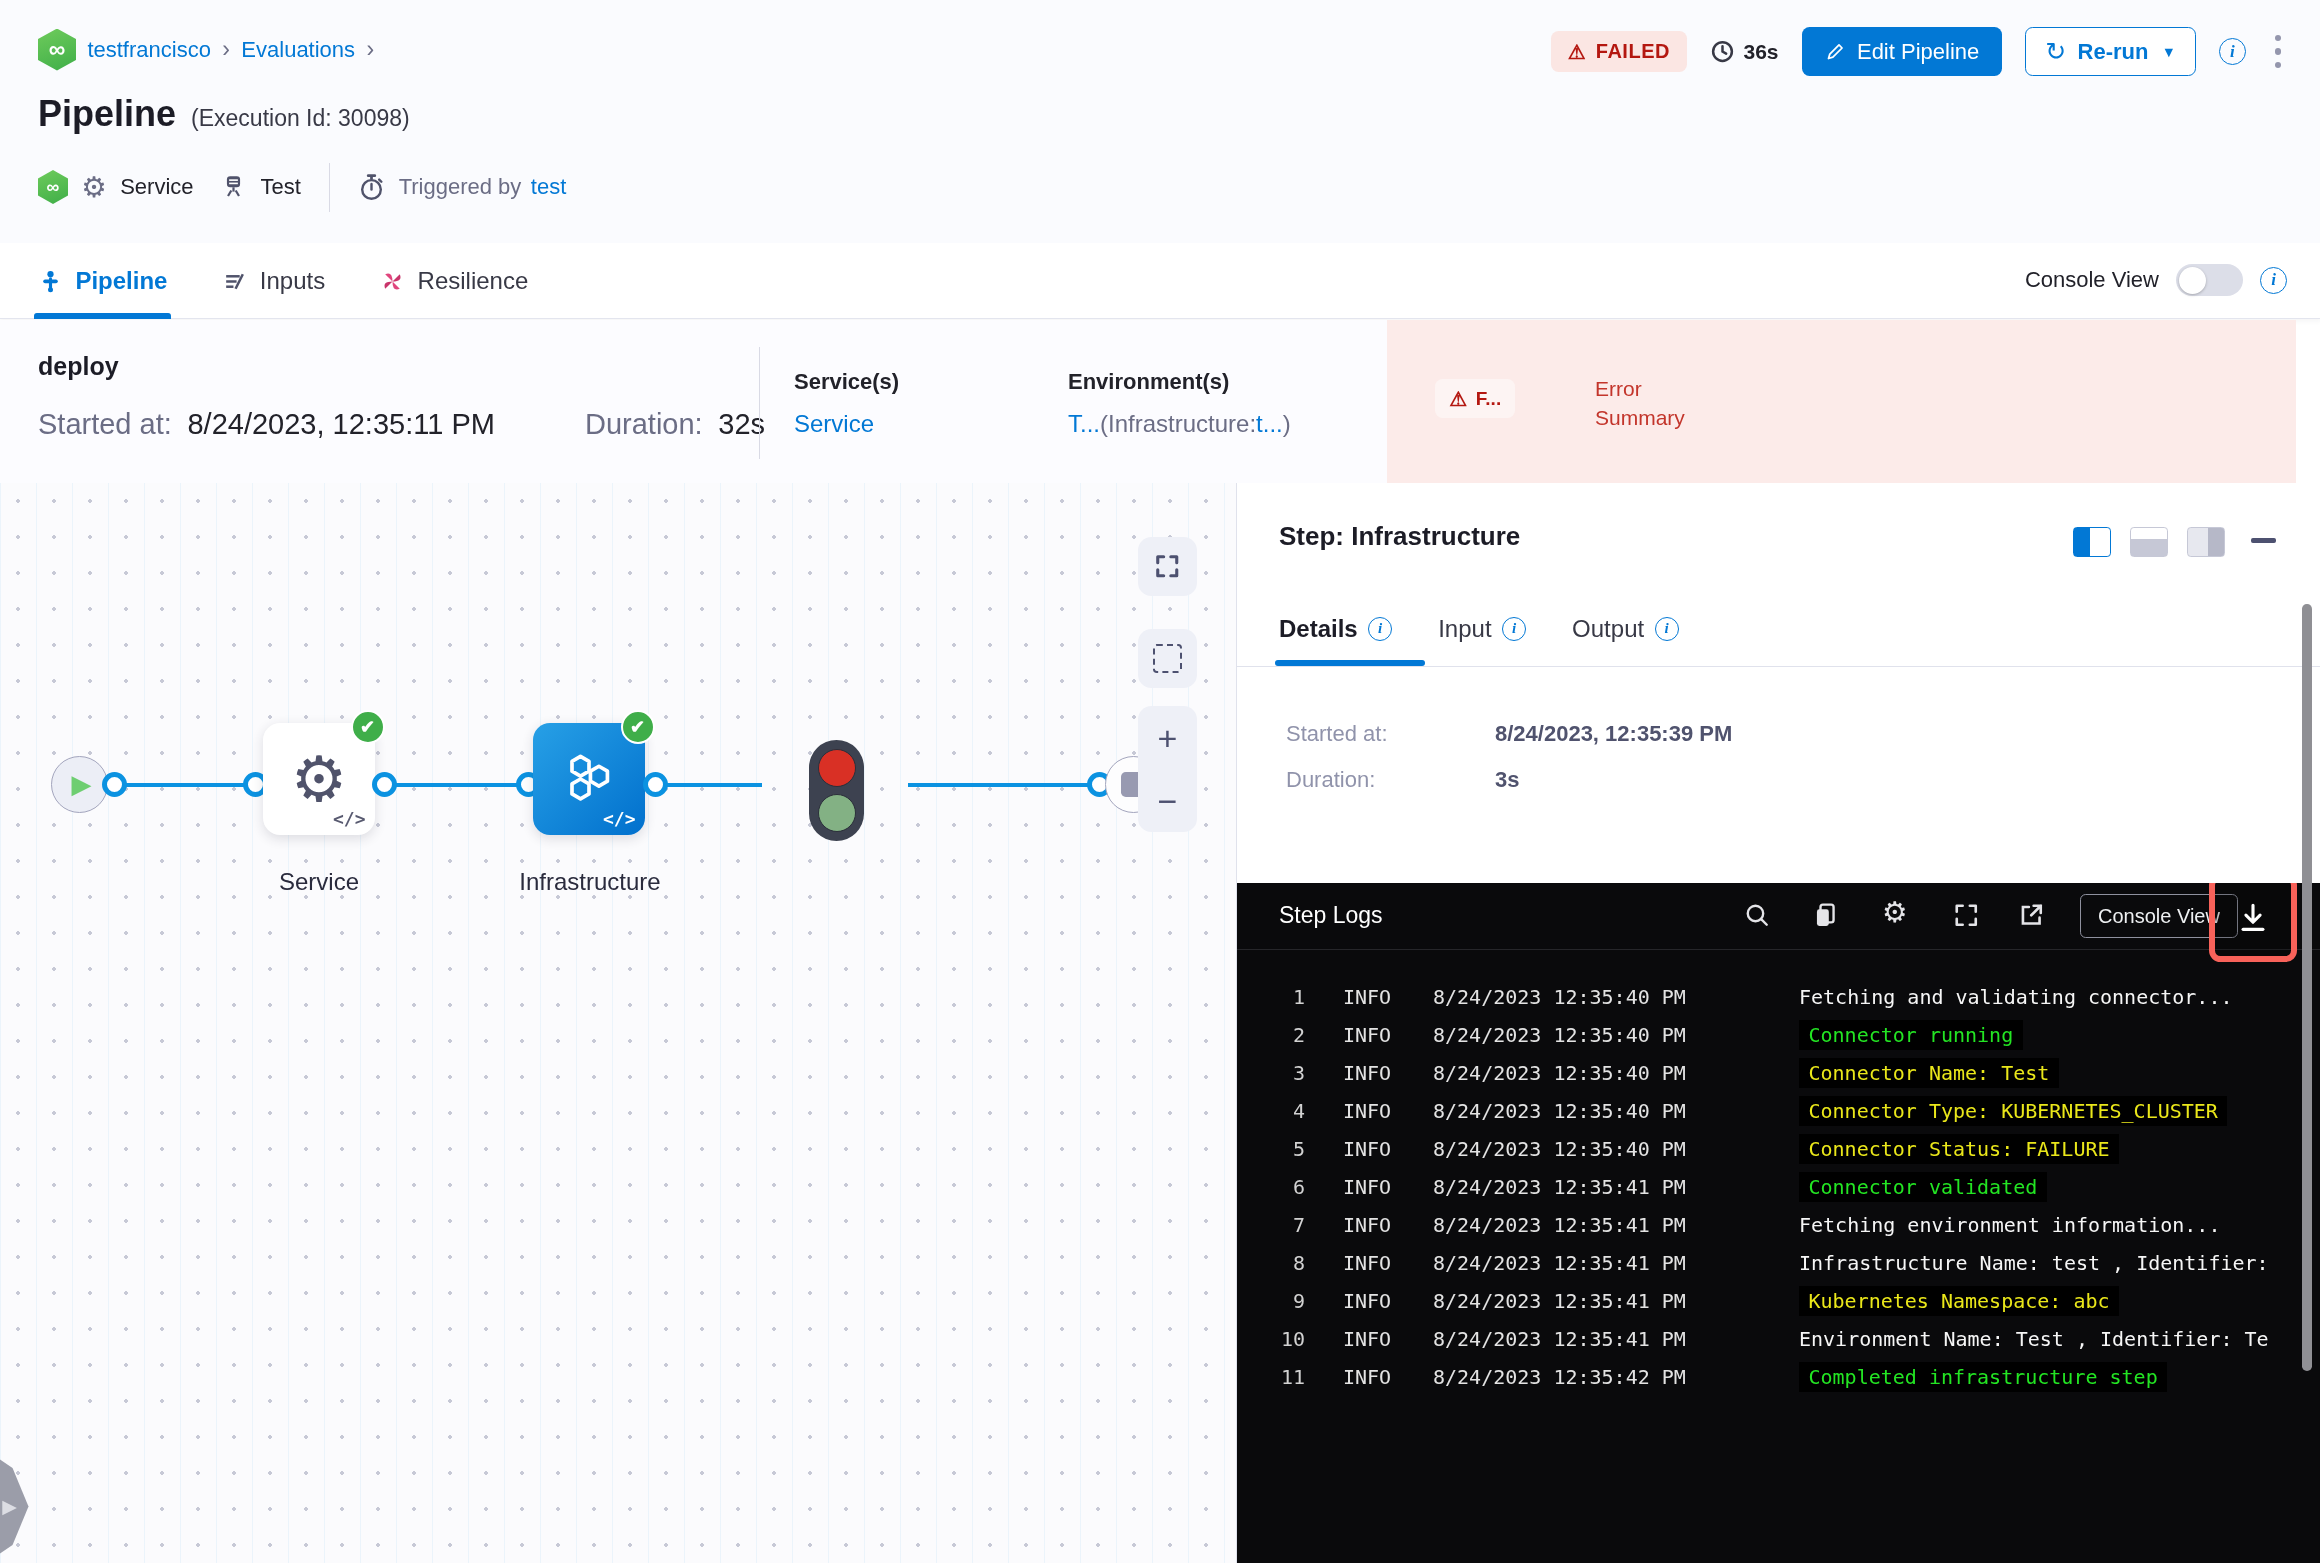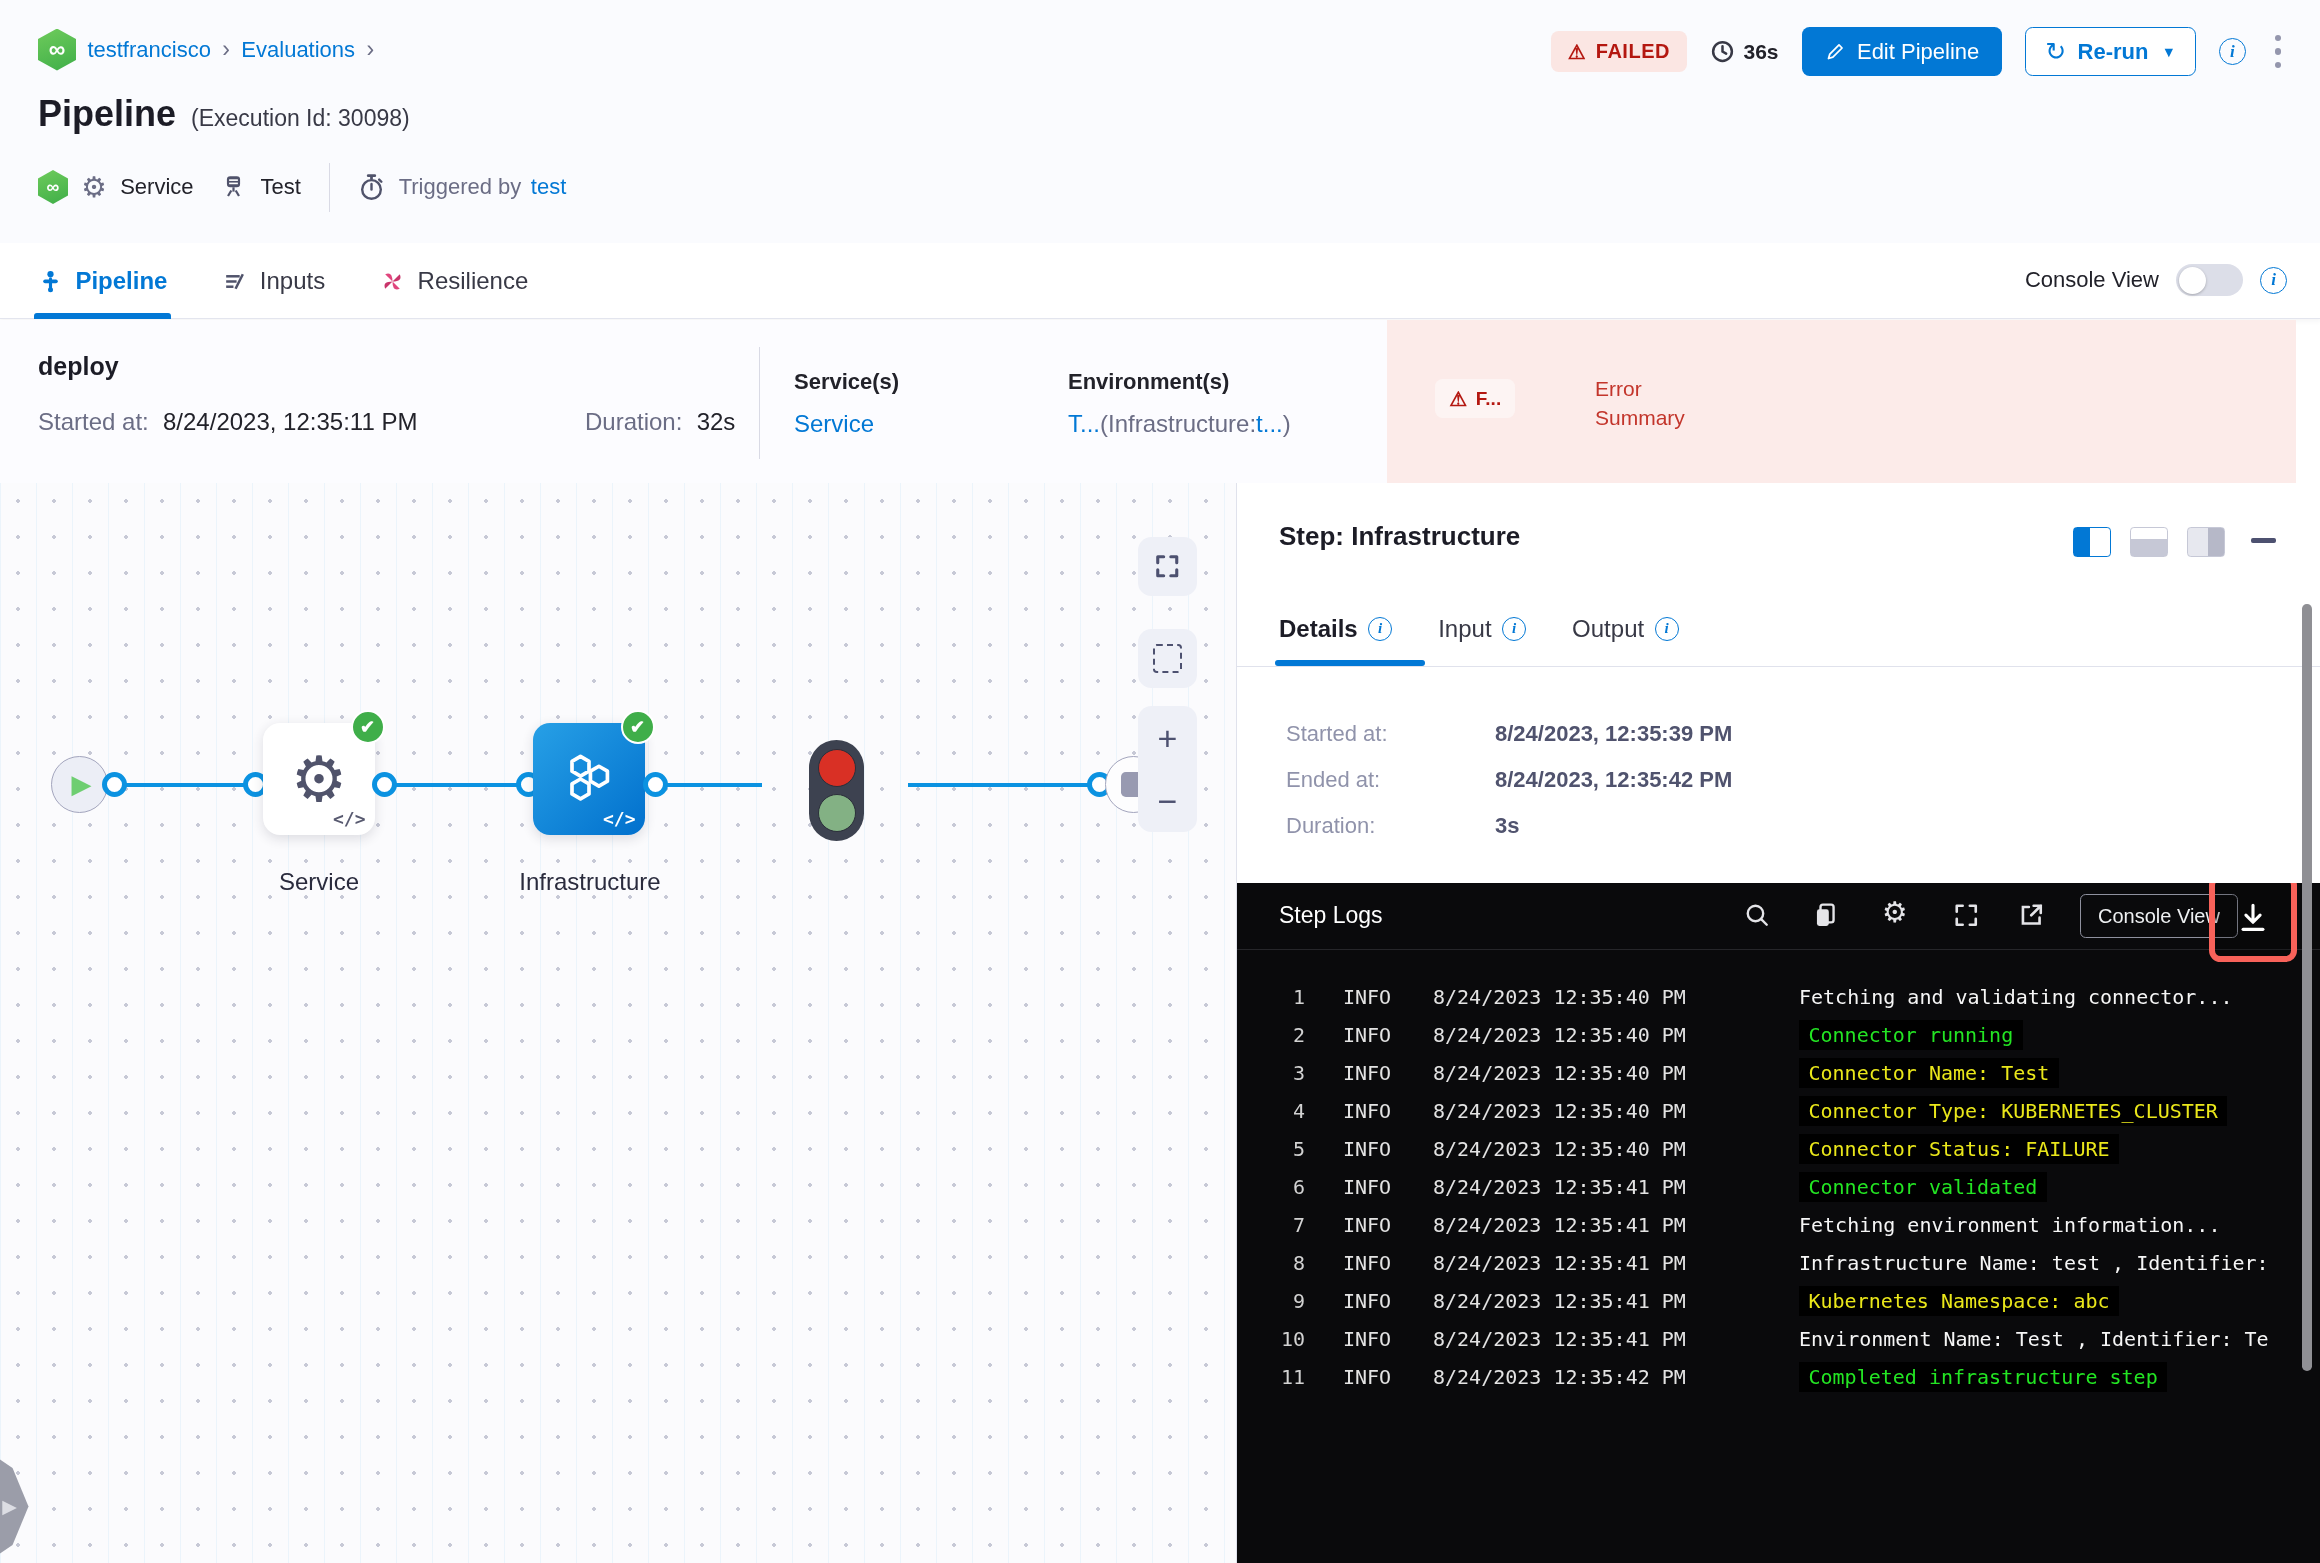--- a/index.html
+++ b/index.html
@@ -53,21 +53,21 @@
   .tab.active { color:#0278d5; font-weight:bold; }
   .tab.active::after { content:""; position:absolute; left:-3.8px; right:-3.8px; bottom:0; height:5.7px; background:#0278d5; border-radius:2.9px 2.9px 0 0; }
   .tabbar-right { position:absolute; right:34px; top:0; height:74px; display:flex; align-items:center; gap:17px; }
   .console-label { font-size:22px; color:#22222a; }
   .toggle { width:67px; height:32px; background:#dcdee8; border-radius:16px; position:relative; cursor:pointer; }
   .toggle .knob { position:absolute; left:2.9px; top:2.9px; width:27px; height:27px; background:#fff; border-radius:50%; box-shadow:0 1px 2.9px rgba(0,0,0,.25); }
 
   
   .summary-strip { position:absolute; left:0; top:320px; width:2296px; height:164px; background:#fcfcff; border-bottom:1px solid #e0e2ec; }
   .stage-name { position:absolute; left:38px; top:32px; font-size:25px; font-weight:bold; color:#1c1c26; }
-  .kv { position:absolute; font-size:24px; }
+  .kv { position:absolute; font-size:29px; }
   .kv .k { color:#6b6d85; }
   .kv .v { color:#22222a; }
   .strip-divider { position:absolute; left:759px; top:27px; width:1px; height:112px; background:#d9dae5; }
   .col-label { position:absolute; font-size:22px; font-weight:bold; color:#22222a; }
   .col-value { position:absolute; font-size:24px; color:#0278d5; }
   .env-gray { color:#6b6d85; }
   .error-zone { position:absolute; left:1387px; top:0; right:0; bottom:0; background:#fcebe9; }
   .error-badge { position:absolute; left:48px; top:59px; background:#fdf4f3; border-radius:7.6px; padding:8.6px 14.3px;
     display:flex; align-items:center; gap:8.6px; color:#b41710; font-weight:bold; font-size:19px; }
   .error-label { position:absolute; left:208px; top:55px; width:112px; color:#c3352b; font-size:21px; line-height:28.5px; }
@@ -394,24 +394,20 @@
     <div class="ptab-underline"></div>
     <div class="panel-divider"></div>
 
     <div class="detail-rows">
 
         <div class="detail-row">
           <span class="detail-label">Started at:</span>
           <span class="detail-value">8/24/2023, 12:35:39 PM</span>
         </div>
 
-        <div class="detail-row">
-          <span class="detail-label">Ended at:</span>
-          <span class="detail-value">8/24/2023, 12:35:42 PM</span>
-        </div>
 
         <div class="detail-row">
           <span class="detail-label">Duration:</span>
           <span class="detail-value">3s</span>
         </div>
       </div>
 
     <div class="console">
       <div class="console-header">
         <div class="console-title">Step Logs</div>

